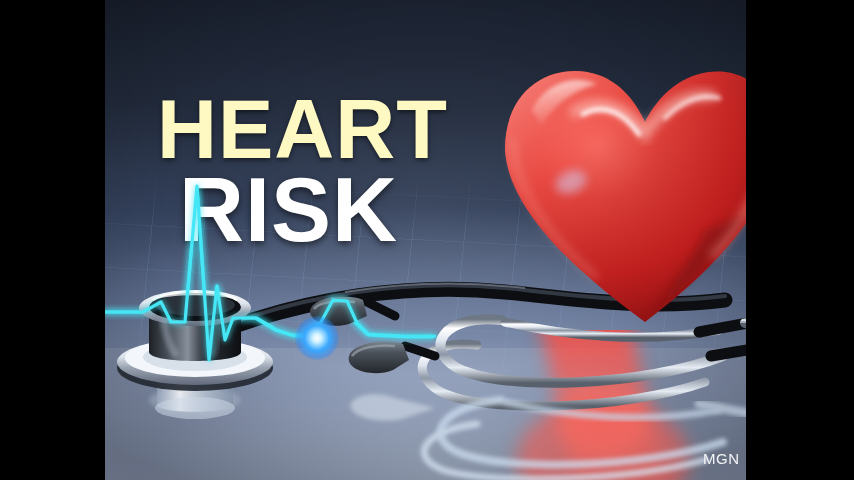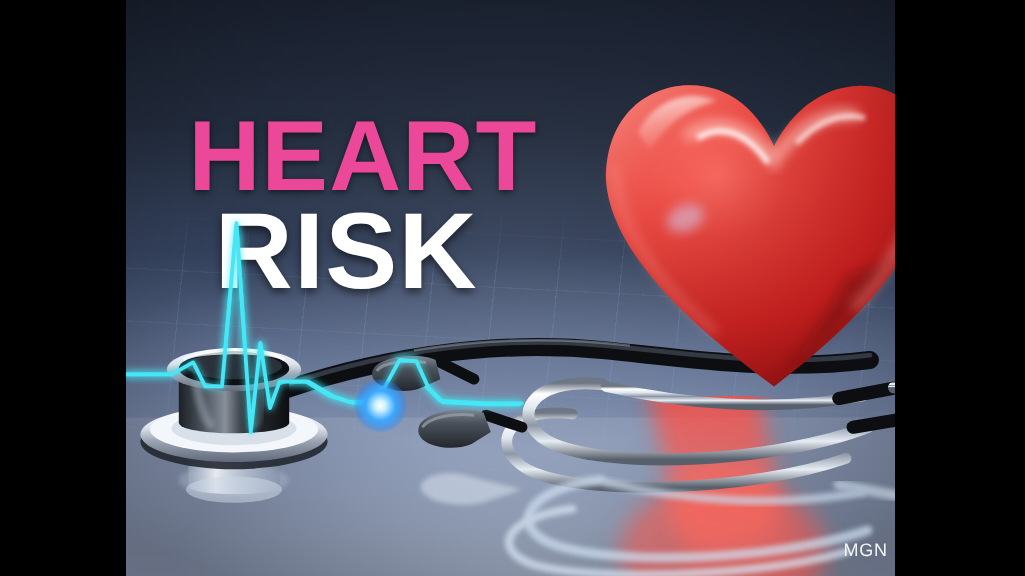--- a/index.html
+++ b/index.html
@@ -31,21 +31,21 @@
           repeating-linear-gradient(3deg, rgba(150,200,255,.26) 0 1px, rgba(0,0,0,0) 1px 44px);
         -webkit-mask-image:linear-gradient(180deg,rgba(0,0,0,0),#000 28%,#000 62%,rgba(0,0,0,0));
         mask-image:linear-gradient(180deg,rgba(0,0,0,0),#000 28%,#000 62%,rgba(0,0,0,0));}
 
   
   #floor{position:absolute;left:0;top:348px;width:641px;height:132px;
         background:linear-gradient(180deg, rgba(255,255,255,.10), rgba(255,255,255,.02) 40%, rgba(255,255,255,0));}
 
   
   #title{position:absolute;left:52px;top:96px;z-index:30;line-height:.82;}
-  .t-heart{font-size:83px;font-weight:bold;letter-spacing:1px;color:#ec4899;
+  .t-heart{font-size:83px;font-weight:bold;letter-spacing:1px;color:#fef9c3;
            text-shadow:0 2px 5px rgba(0,0,0,.55);display:block;}
   .t-risk{font-size:90px;font-weight:bold;letter-spacing:1px;color:#ffffff;
           text-shadow:0 3px 7px rgba(0,0,0,.55);display:block;margin-top:10px;margin-left:22px;}
 
   
   #art{position:absolute;inset:0;z-index:20;}
   #art-top{position:absolute;inset:0;z-index:40;pointer-events:none;}
 
   
   #pulse-dot{position:absolute;left:190px;top:316px;width:44px;height:44px;z-index:45;

